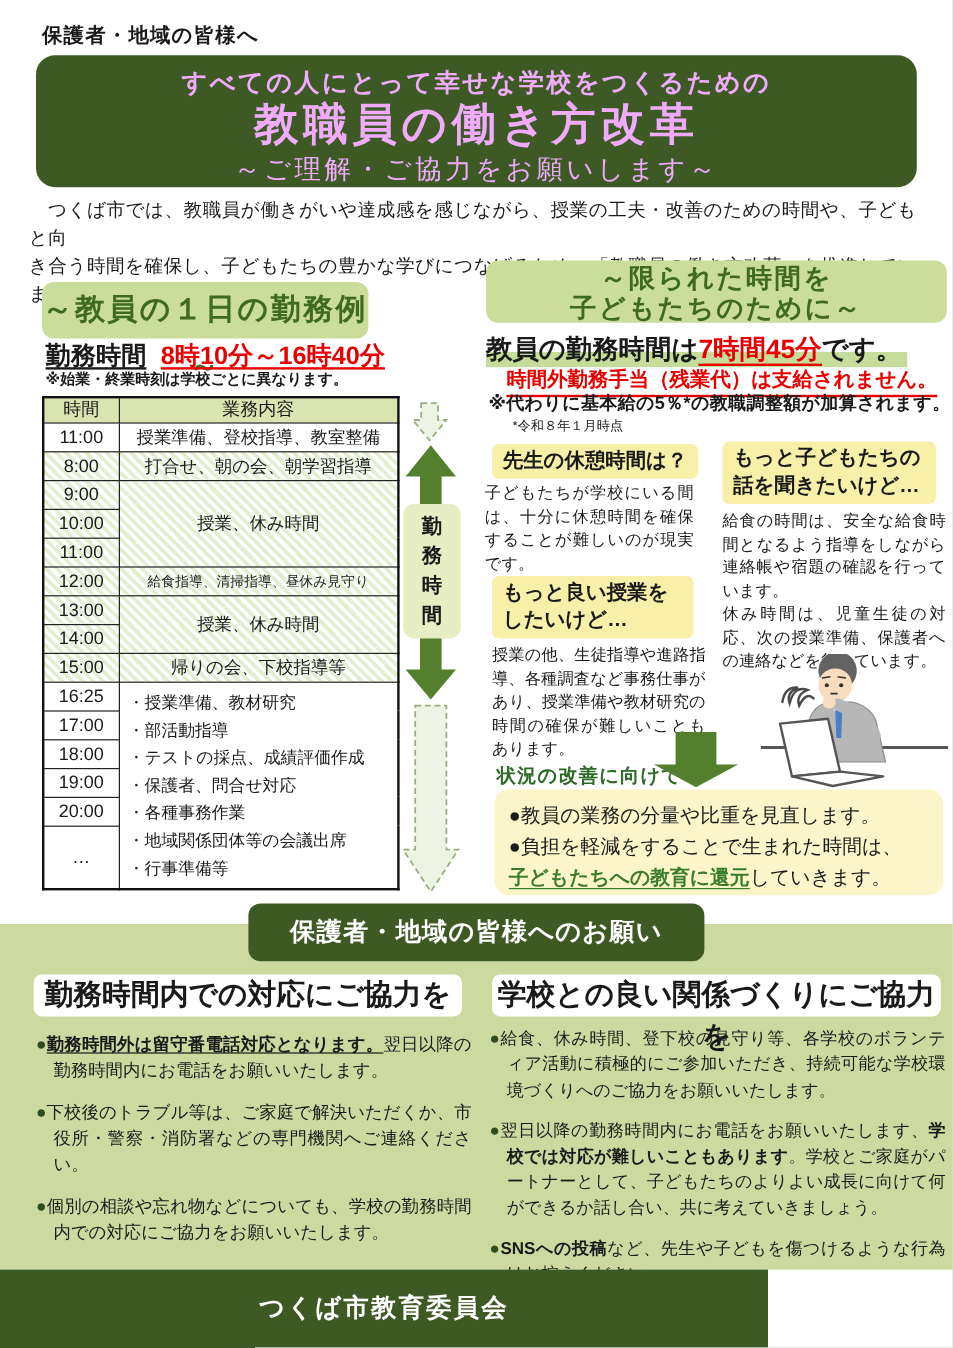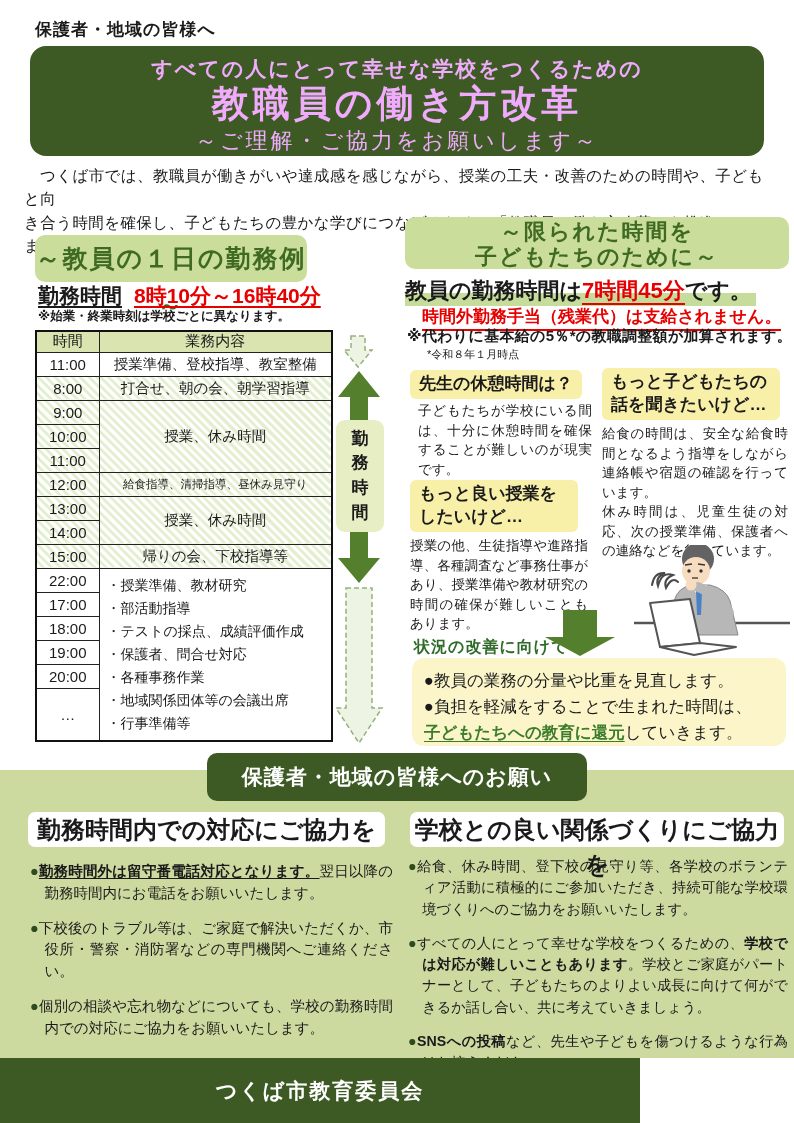--- a/index.html
+++ b/index.html
@@ -142,21 +142,21 @@
           <td class="task striped" rowspan="2">授業、休み時間</td>
         </tr>
         <tr>
           <td class="time striped">14:00</td>
         </tr>
         <tr>
           <td class="time striped">15:00</td>
           <td class="task striped" rowspan="1">帰りの会、下校指導等</td>
         </tr>
         <tr>
-          <td class="time">22:00</td>
+          <td class="time">16:25</td>
           <td class="task list" rowspan="6">
             <div>・授業準備、教材研究</div>
             <div>・部活動指導</div>
             <div>・テストの採点、成績評価作成</div>
             <div>・保護者、問合せ対応</div>
             <div>・各種事務作業</div>
             <div>・地域関係団体等の会議出席</div>
             <div>・行事準備等</div>
           </td>
         </tr>
@@ -193,21 +193,21 @@
   </div>
 
   <div class="hours-sentence">
     <span>教員の勤務時間は</span><span class="red-u">7時間45分</span><span>です。</span>
   </div>
   <div class="no-overtime">時間外勤務手当（残業代）は支給されません。</div>
   <div class="adjust-note">※代わりに基本給の5％*の教職調整額が加算されます。</div>
   <div class="asof-note">*令和８年１月時点</div>
 
   <div class="concern-title" style="left:410px; top:370px;">先生の休憩時間は？</div>
-  <div class="concern-body" style="left:418px; top:401px; width:174px;">子どもたちが学校にいる間は、十分に休憩時間を確保することが難しいのが現実です。</div>
+  <div class="concern-body" style="left:404px; top:401px; width:174px;">子どもたちが学校にいる間は、十分に休憩時間を確保することが難しいのが現実です。</div>
 
   <div class="concern-title" style="left:410px; top:480px; width:168px;">もっと良い授業をしたいけど…</div>
   <div class="concern-body" style="left:410px; top:536px; width:178px;">授業の他、生徒指導や進路指導、各種調査など事務仕事があり、授業準備や教材研究の時間の確保が難しいこともあります。</div>
 
   <div class="concern-title" style="left:602px; top:368px; width:178px;">もっと子どもたちの話を聞きたいけど…</div>
   <div class="concern-body" style="left:602px; top:424px; width:186px;">
     <div>給食の時間は、安全な給食時間となるよう指導をしながら連絡帳や宿題の確認を行っています。</div>
     <div>休み時間は、児童生徒の対応、次の授業準備、保護者への連絡などを行っています。</div>
   </div>
 
@@ -249,19 +249,19 @@
   <div class="white-box l">勤務時間内での対応にご協力を</div>
   <div class="white-box r">学校との良い関係づくりにご協力を</div>
 
   <div class="bullets l">
       <div class="bullet"><span class="mark">●</span><span class="b u">勤務時間外は留守番電話対応となります。</span><span>翌日以降の勤務時間内にお電話をお願いいたします。</span></div>
       <div class="bullet"><span class="mark">●</span><span>下校後のトラブル等は、ご家庭で解決いただくか、市役所・警察・消防署などの専門機関へご連絡ください。</span></div>
       <div class="bullet"><span class="mark">●</span><span>個別の相談や忘れ物などについても、学校の勤務時間内での対応にご協力をお願いいたします。</span></div>
     </div>
   <div class="bullets r">
       <div class="bullet"><span class="mark">●</span><span>給食、休み時間、登下校の見守り等、各学校のボランティア活動に積極的にご参加いただき、持続可能な学校環境づくりへのご協力をお願いいたします。</span></div>
-      <div class="bullet"><span class="mark">●</span><span>すべての人にとって幸せな学校をつくるための、</span><span class="b">学校では対応が難しいこともあります</span><span>。学校とご家庭がパートナーとして、子どもたちのよりよい成長に向けて何ができるか話し合い、共に考えていきましょう。</span></div>
+      <div class="bullet"><span class="mark">●</span><span>翌日以降の勤務時間内にお電話をお願いいたします、</span><span class="b">学校では対応が難しいこともあります</span><span>。学校とご家庭がパートナーとして、子どもたちのよりよい成長に向けて何ができるか話し合い、共に考えていきましょう。</span></div>
       <div class="bullet"><span class="mark">●</span><span class="b">SNSへの投稿</span><span>など、先生や子どもを傷つけるような行為はお控えください。</span></div>
     </div>
 
   <div class="footer">つくば市教育委員会</div>
 
 </div>
 
 </body></html>

